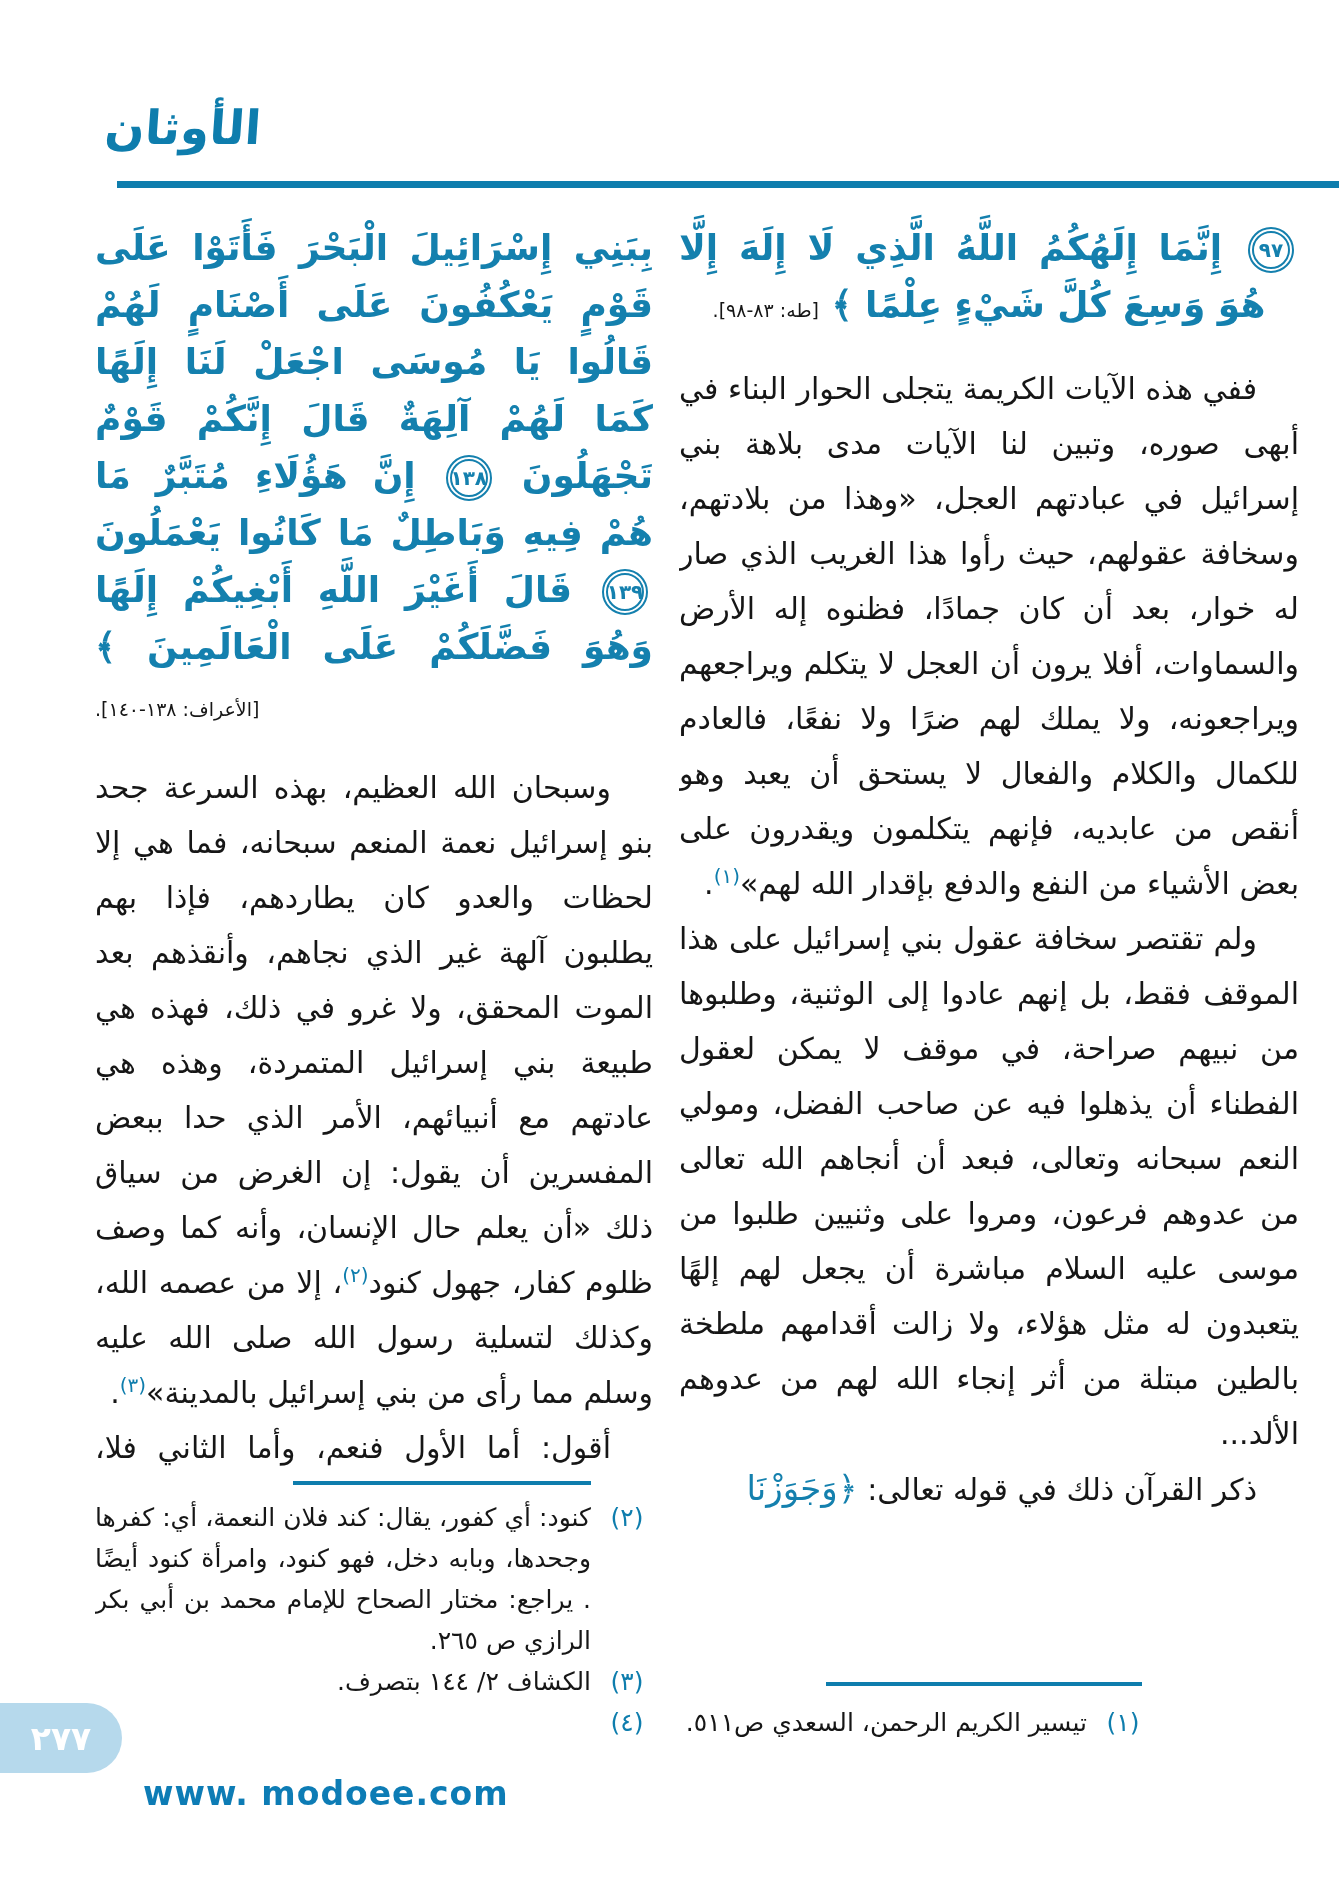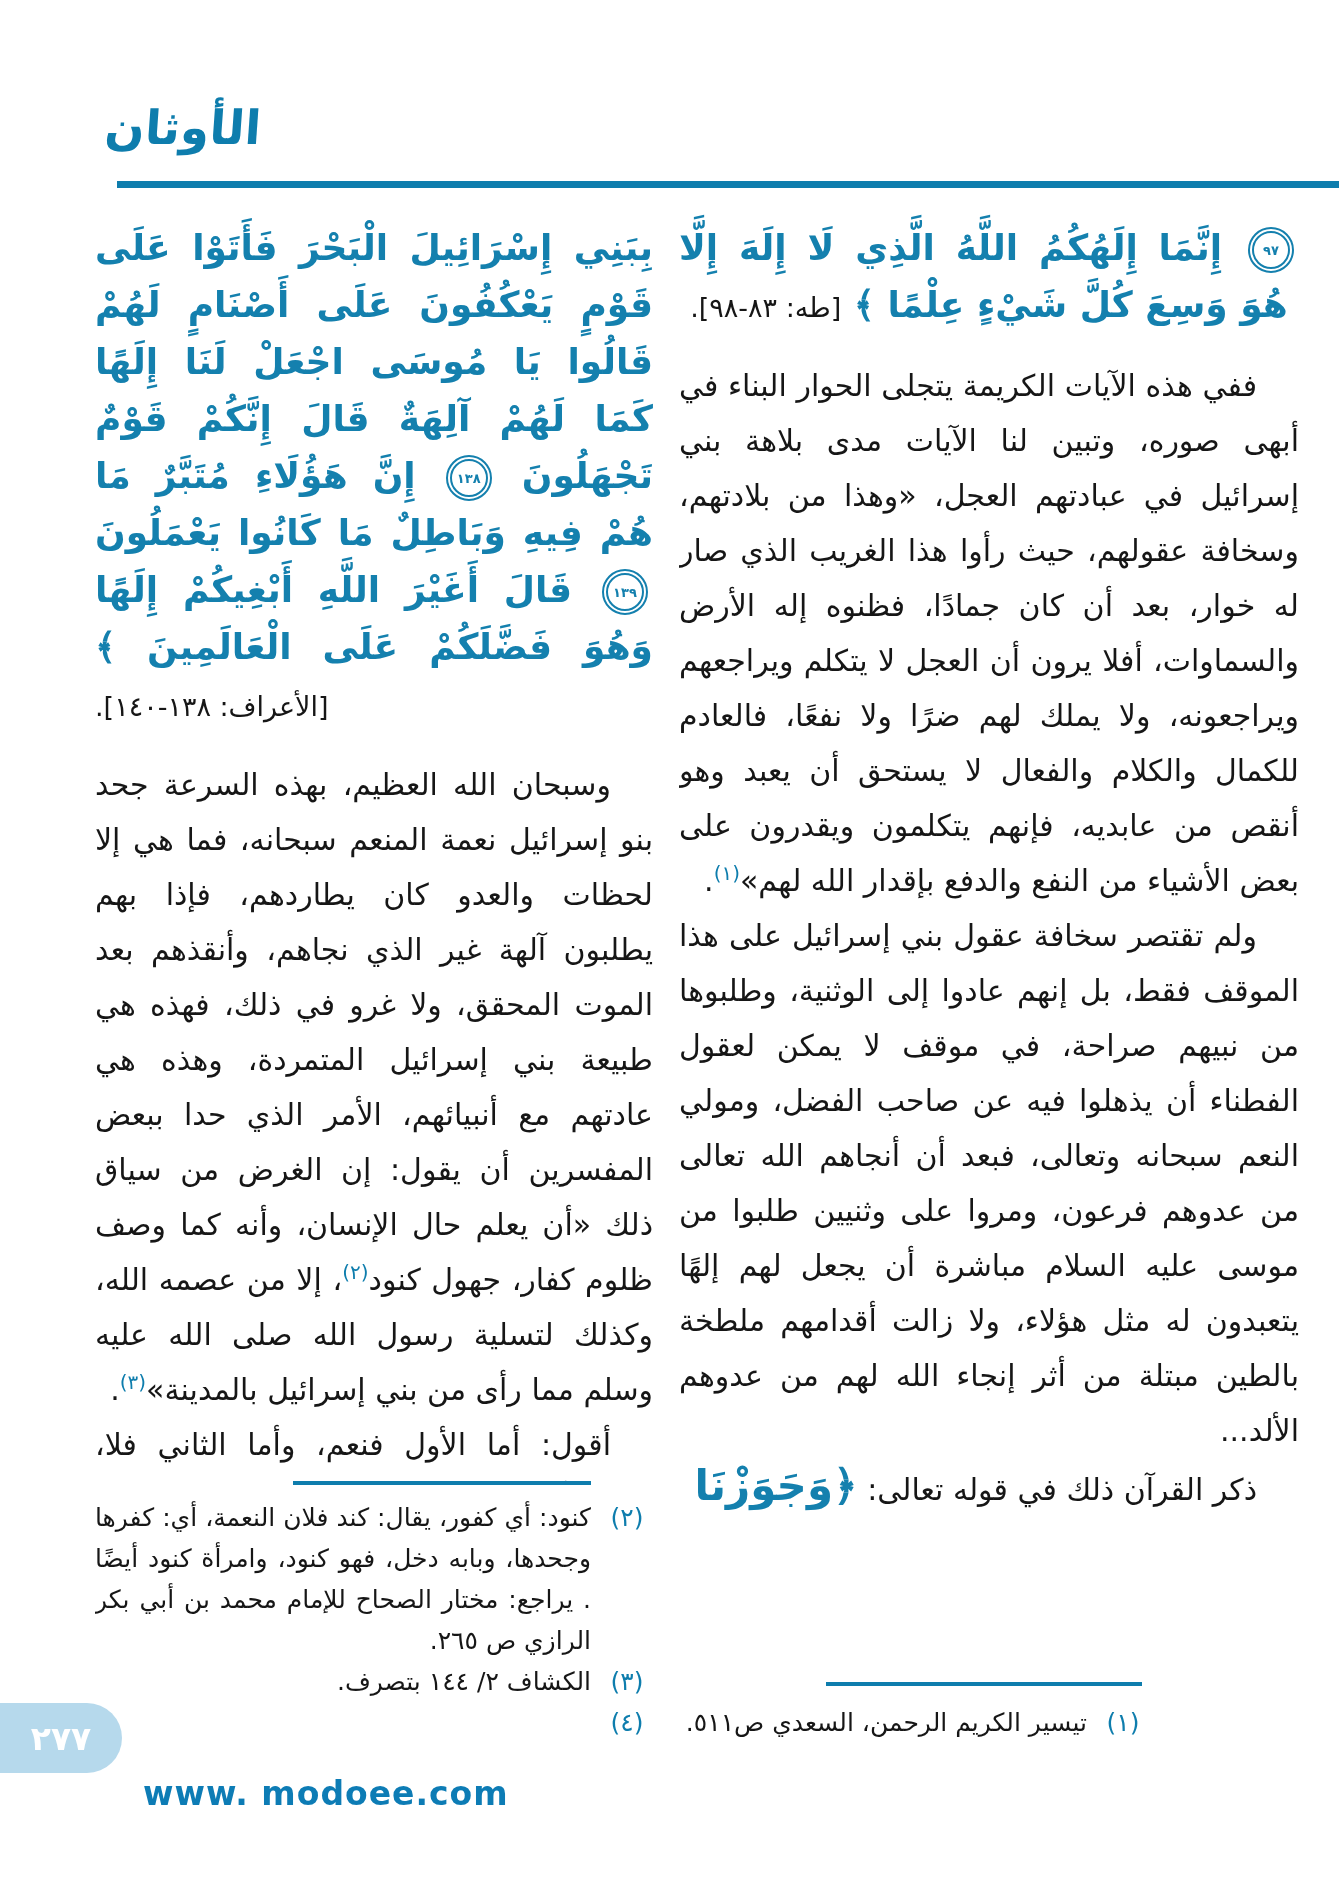--- a/index.html
+++ b/index.html
@@ -44,44 +44,44 @@
     color:var(--teal-verse);
     font-size:36px;font-weight:bold;
     line-height:57px;
     text-align:justify;
     margin-bottom:22px;
     margin-top:16px;
   }
   .verse-a{text-align-last:center;}
   .verse-b{text-align-last:left;}
   .verse .ref{
-    color:var(--ink);font-weight:normal;font-size:27px;
+    color:var(--ink);font-weight:normal;font-size:19px;
     white-space:nowrap;
   }
   .ayah-mark{
     display:inline-flex;align-items:center;justify-content:center;
     width:46px;height:46px;
     border:6px double var(--teal-verse);
     border-radius:50%;
-    font-size:13px;font-weight:bold;
+    font-size:20px;font-weight:bold;
     vertical-align:middle;
     margin:0 5px;
     line-height:1;
   }
   .para{
     font-size:30px;line-height:55px;
     text-align:justify;color:var(--ink);
     text-indent:42px;
   }
   .fnref{
     color:var(--teal);font-size:20px;font-weight:normal;
     vertical-align:super;line-height:0;
   }
   .quran-inline{
-    color:var(--teal-verse);font-weight:bold;font-size:42px;
+    color:var(--teal-verse);font-weight:normal;font-size:34px;
   }
   
   .fn-block{
     position:absolute;bottom:0;left:0;right:0;
     background:#fff;
     font-size:25px;line-height:41px;color:var(--ink);
   }
   .fn-rule{height:4px;background:var(--teal);}
   .col-a .fn-rule{width:316px;margin:0 157px 16px 0;}
   .col-b .fn-rule{width:298px;margin:0 62px 12px 0;}

